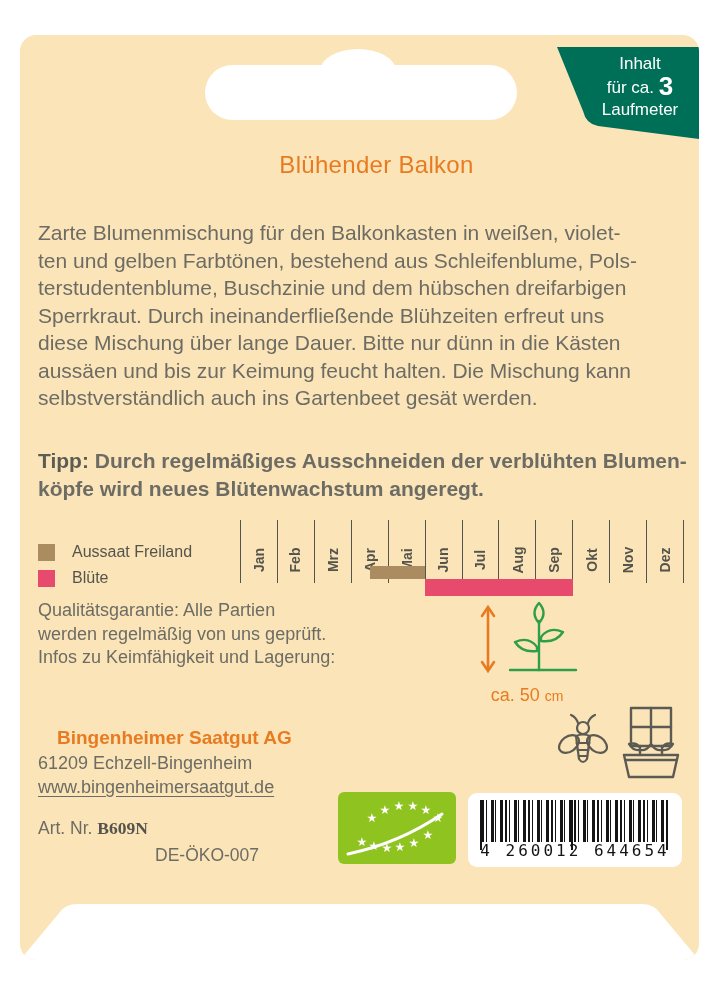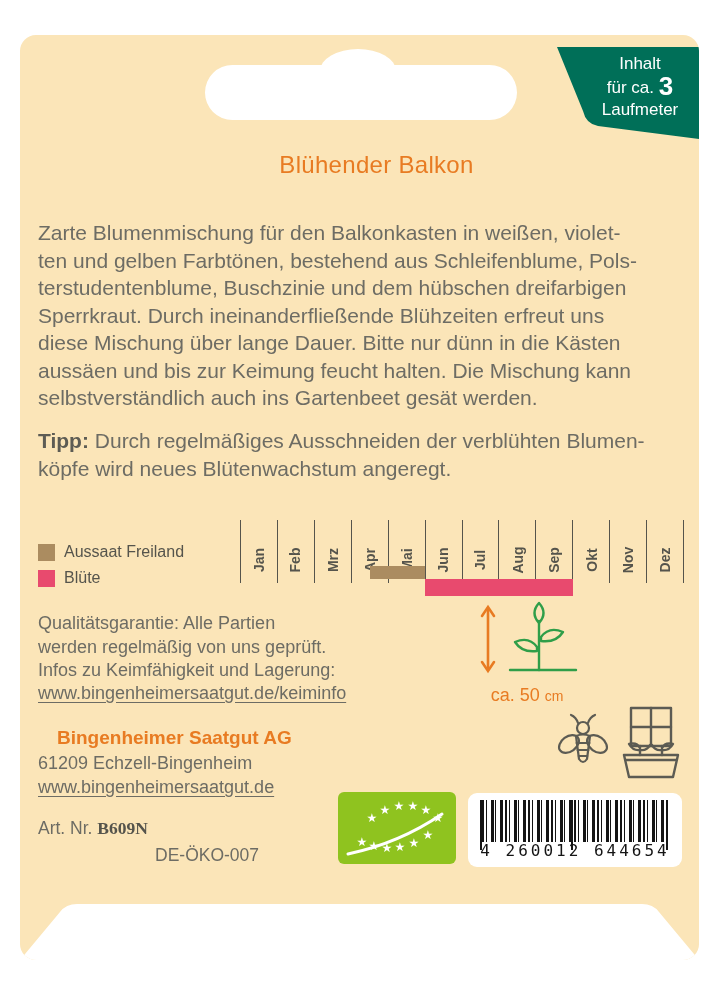--- a/index.html
+++ b/index.html
@@ -19,41 +19,41 @@
   .badge { position:absolute; right:0; top:12px; width:149px; height:96px; }
   .badge svg { position:absolute; inset:0; }
   .badge-text { position:absolute; left:34px; top:6px; width:112px; text-align:center; color:#ffffff; font-size:17px; line-height:22px; }
   .badge-text .big { font-size:26px; font-weight:bold; vertical-align:-2px; }
 
   .title { position:absolute; left:0; top:116px; width:100%; text-align:center;
     color:#e87b22; font-size:24px; font-weight:500; letter-spacing:0.3px;margin-left:17px; }
 
   .desc { position:absolute; left:18px; top:184px; width:650px;
     color:#6d6c64; font-size:21px; line-height:27.5px; white-space:pre-line; }
-  .tip { position:absolute; left:18px; top:392px; width:650px;
-    color:#6d6c64; font-size:21px; line-height:27.5px; }
+  .tip { position:absolute; left:18px; top:412px; width:650px;
+    color:#6d6c64; font-size:21px; line-height:27.5px;font-weight:bold; }
   .tip b { color:#5d5c54; }
 
   
   .legend { position:absolute; left:18px; top:508px; }
-  .legend-row { display:flex; align-items:center; margin-bottom:8px; }
+  .legend-row { display:flex; align-items:center; margin-bottom:8px;gap:8px; }
   .legend-row .swatch { width:17px; height:17px; margin-right:9px; display:inline-block; }
   .legend-row .lab { color:#55544c; font-size:16px; }
 
   .chart { position:absolute; left:220px; top:485px; width:444px; height:80px; }
   .months { display:flex; height:63px; border-left:1.5px solid #55544c; border-right:1.5px solid #55544c; }
   .month-cell { flex:1 1 0; border-right:1.5px solid #55544c; display:flex; align-items:flex-start; justify-content:center; }
   .month-cell:last-child { border-right:none; }
   .month-txt { display:block; transform:rotate(-90deg) translateX(-14px); transform-origin:center center;
     white-space:nowrap; color:#55544c; font-size:14px; font-weight:600; margin-top:18px; }
   #chart-bars { position:absolute; inset:0; }
   .cal-bar { position:absolute; }
 
   
-  .quality { position:absolute; left:18px; top:577px; color:#6d6c64; font-size:18px; line-height:23.5px; white-space:pre-line; }
+  .quality { position:absolute; left:18px; top:564px; color:#6d6c64; font-size:18px; line-height:23.5px; white-space:pre-line; }
   .quality-link { position:absolute; left:18px; top:648px; color:#6d6c64; font-size:18px;
     text-decoration:underline; text-underline-offset:3px; }
 
   
   .height-icon { position:absolute; left:452px; top:566px; }
   .height-label { position:absolute; left:452px; top:650px; width:110px; text-align:center;
     color:#e87b22; font-size:18px; }
   .height-label .unit { font-size:14px; }
 
   
@@ -180,21 +180,20 @@
       </div>
     <div id="chart-bars">
         <div class="cal-bar" style="left: 29.1667%; width: 12.5%; top: 46px; height: 13px; background: rgb(171, 140, 96);"></div>
         <div class="cal-bar" style="left: 41.6667%; width: 33.3333%; top: 59px; height: 17px; background: rgb(232, 74, 110);"></div>
       </div>
   </div>
 
   <div class="quality">Qualitätsgarantie: Alle Partien
 werden regelmäßig von uns geprüft.
 Infos zu Keimfähigkeit und Lagerung:</div>
-  <a class="quality-link">www.bingenheimersaatgut.de/keiminfo</a>
 
   <div class="height-icon">
     <svg width="110" height="80" viewBox="0 0 110 80">
       <g stroke="#e87b22" stroke-width="2.6" fill="none" stroke-linecap="round">
         <line x1="16" y1="8" x2="16" y2="68"></line>
         <polyline points="10,15 16,6 22,15"></polyline>
         <polyline points="10,61 16,70 22,61"></polyline>
       </g>
       <g stroke="#2f9e49" stroke-width="2.4" fill="none" stroke-linecap="round" stroke-linejoin="round">
         <line x1="38" y1="69" x2="104" y2="69"></line>

